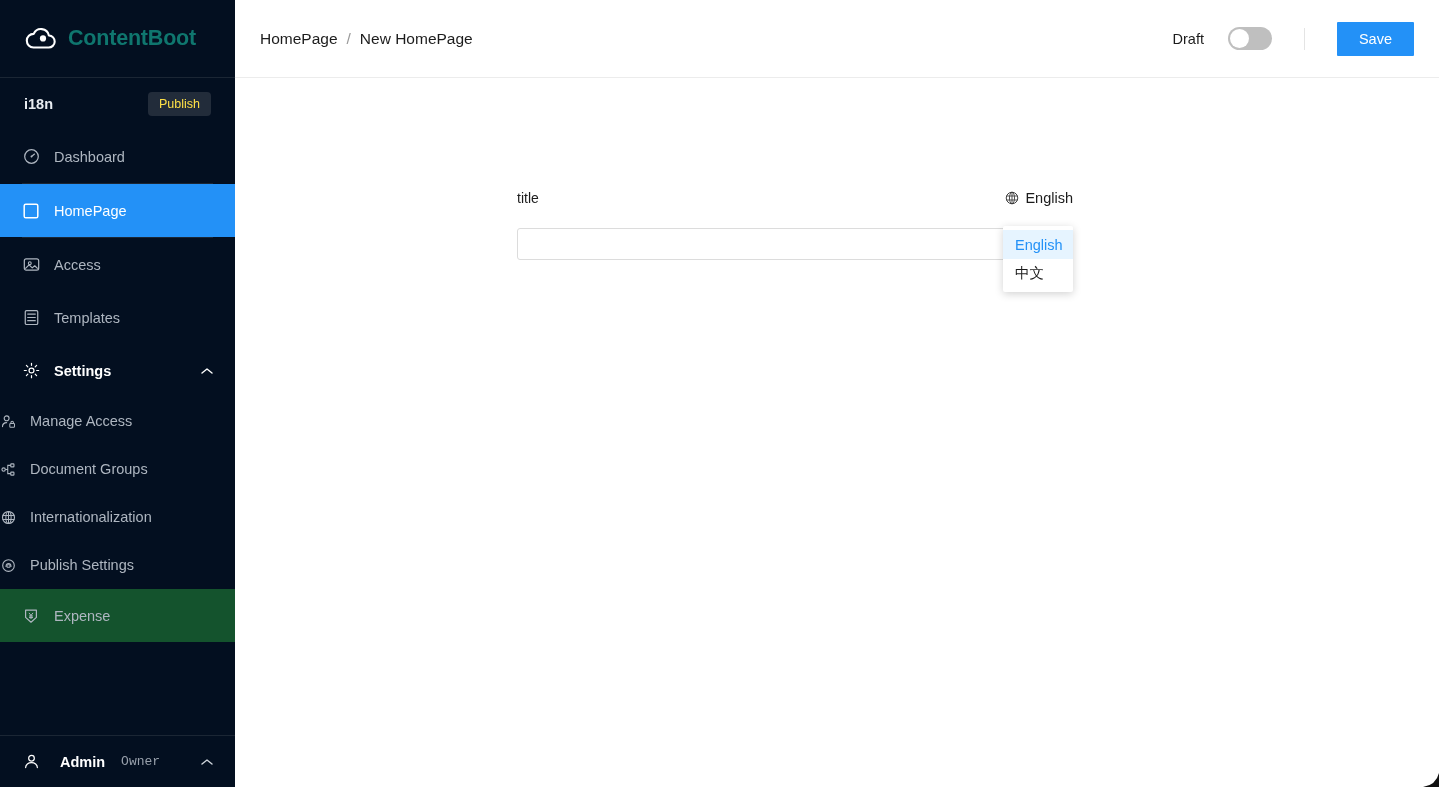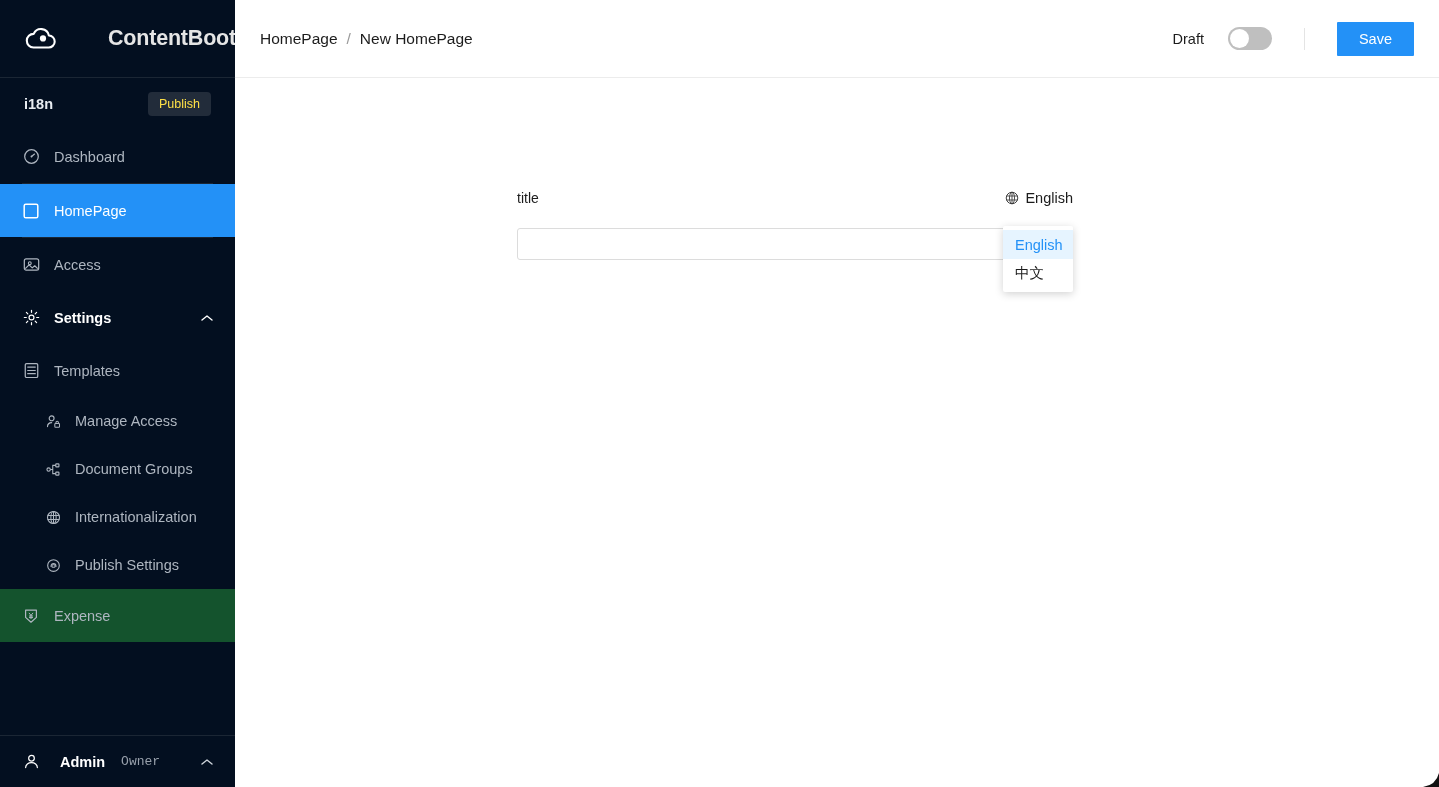--- a/index.html
+++ b/index.html
@@ -19,23 +19,22 @@
     position: relative;
   }
   .brand {
     height: 78px; flex: 0 0 78px;
     display: flex; align-items: center; gap: 10px;
     padding-left: 24px;
     border-bottom: 1px solid #1b2634;
   }
   .brand-logo { width: 34px; height: 28px; display: block; }
   .brand-name {
-    color: #e5e5e5; font-size: 21.5px; font-weight: 700;
+    color: #0f766e; font-size: 21.5px; font-weight: 700;
     letter-spacing: -0.2px;
-    margin-left: 40px;
   }
   .proj-row {
     height: 52px; flex: 0 0 52px;
     display: flex; align-items: center; justify-content: space-between;
     padding: 0 24px 0 24px;
   }
   .proj-name { color: #e8ecf1; font-size: 14.5px; font-weight: 600; }
   .publish-btn {
     background: #222c3a; color: #fde047;
     border: none; border-radius: 4px;
@@ -50,21 +49,21 @@
     position: relative;
   }
   .nav-item .ico { width: 18px; height: 18px; display: flex;
     align-items: center; justify-content: center; flex: 0 0 18px; }
   .nav-item .ico svg { display: block; }
   .nav-item.active { background: #2391f7; color: #ffffff; }
   .nav-item.strong { color: #ffffff; font-weight: 600; }
   .nav-sep { height: 1px; background: #1b2634; margin: 0 22px; }
   .nav-sub {
     height: 48px; display: flex; align-items: center;
-    padding-left: 45px; gap: 14px;
+    gap: 14px;
     color: #aeb6c0; font-size: 14.5px; cursor: pointer;
   }
   .nav-sub .ico { width: 16px; height: 16px; flex: 0 0 16px;
     display: flex; align-items: center; justify-content: center; }
   .chev { margin-left: auto; margin-right: 22px; display:flex; }
   .expense-wrap { background: #14532d; }
   .user-row {
     height: 52px; flex: 0 0 52px;
     display: flex; align-items: center; gap: 20px;
     padding-left: 22px;
@@ -191,43 +190,43 @@
         <span class="ico">
           <svg width="17" height="17" viewBox="0 0 18 18" fill="none">
             <rect x="1.4" y="3" width="15.2" height="12" rx="2" stroke="#aeb6c0" stroke-width="1.3"></rect>
             <circle cx="7.2" cy="7.6" r="1.5" stroke="#aeb6c0" stroke-width="1.2"></circle>
             <path d="M2.4 13.4l4-4 3.4 3.2 2.6-2.2 3.2 3" stroke="#aeb6c0" stroke-width="1.3" stroke-linejoin="round" fill="none"></path>
           </svg>
         </span>
         <span>Access</span>
       </div>
 
+      <div class="nav-item">
+        <span class="ico">
+          <svg width="17" height="17" viewBox="0 0 18 18" fill="none">
+            <rect x="2.4" y="1.6" width="13.2" height="14.8" rx="1.4" stroke="#aeb6c0" stroke-width="1.3"></rect>
+            <path d="M5 5.4h8M5 9h8M5 12.4h8" stroke="#aeb6c0" stroke-width="1.3" stroke-linecap="round"></path>
+          </svg>
+        </span>
+        <span>Templates</span>
+      </div>
+
       <div class="nav-item strong">
         <span class="ico">
           <svg width="17" height="17" viewBox="0 0 18 18" fill="none">
             <circle cx="9" cy="9" r="2.6" stroke="#ffffff" stroke-width="1.3"></circle>
             <path d="M9 1.4v2.1M9 14.5v2.1M1.4 9h2.1M14.5 9h2.1M3.6 3.6l1.5 1.5M12.9 12.9l1.5 1.5M14.4 3.6l-1.5 1.5M5.1 12.9l-1.5 1.5" stroke="#ffffff" stroke-width="1.3" stroke-linecap="round"></path>
           </svg>
         </span>
         <span>Settings</span>
         <span class="chev">
           <svg width="12" height="8" viewBox="0 0 12 8" fill="none">
             <path d="M1 6l5-4 5 4" stroke="#ffffff" stroke-width="1.4" stroke-linecap="round" stroke-linejoin="round"></path>
           </svg>
         </span>
-      </div>
-
-      <div class="nav-item">
-        <span class="ico">
-          <svg width="17" height="17" viewBox="0 0 18 18" fill="none">
-            <rect x="2.4" y="1.6" width="13.2" height="14.8" rx="1.4" stroke="#aeb6c0" stroke-width="1.3"></rect>
-            <path d="M5 5.4h8M5 9h8M5 12.4h8" stroke="#aeb6c0" stroke-width="1.3" stroke-linecap="round"></path>
-          </svg>
-        </span>
-        <span>Templates</span>
       </div>
 
       <div class="nav-sub">
         <span class="ico">
           <svg width="15" height="15" viewBox="0 0 16 16" fill="none">
             <circle cx="6" cy="4.6" r="2.6" stroke="#aeb6c0" stroke-width="1.2"></circle>
             <path d="M1.6 13.4c0-2.5 2-4.2 4.4-4.2" stroke="#aeb6c0" stroke-width="1.2" stroke-linecap="round"></path>
             <rect x="9.4" y="10.2" width="5" height="4" rx="0.8" stroke="#aeb6c0" stroke-width="1.1"></rect>
             <path d="M10.6 10.2V9a1.3 1.3 0 0 1 2.6 0v1.2" stroke="#aeb6c0" stroke-width="1.1"></path>
           </svg>

